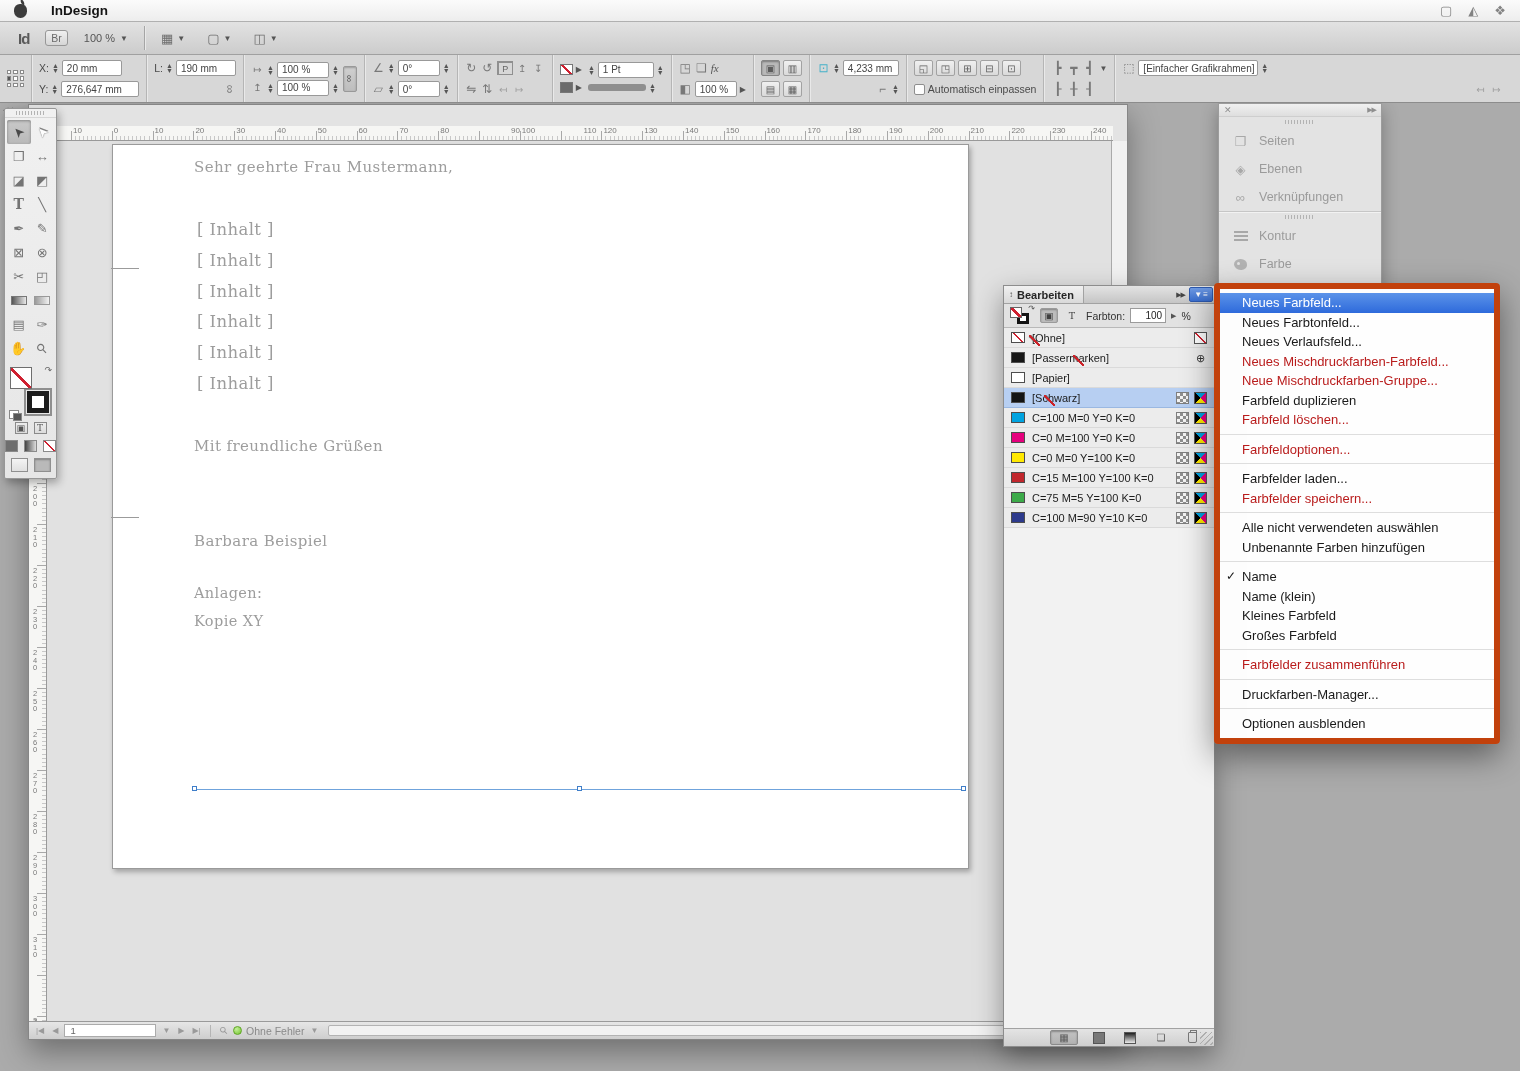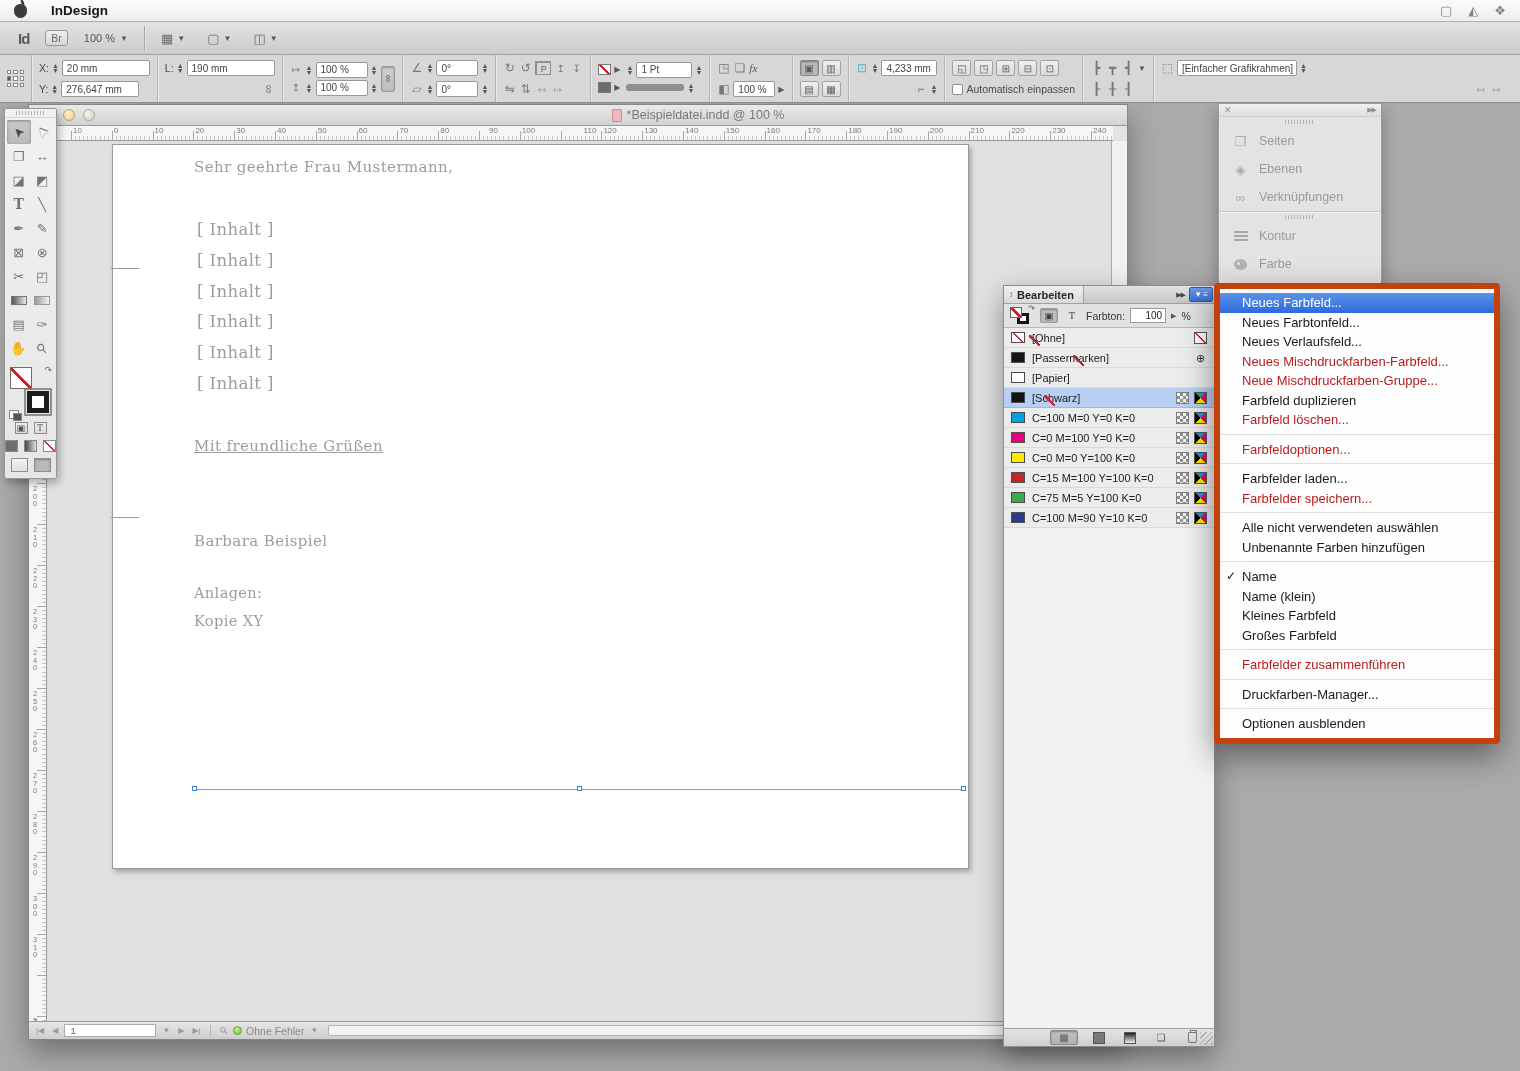--- a/index.html
+++ b/index.html
@@ -24,21 +24,21 @@
 .vsep{width:1px;height:24px;background:#a5a5a5;box-shadow:1px 0 0 #e9e9e9}
 .viewbtn{display:flex;align-items:center;gap:4px;color:#6d6d6d;font-size:13px;padding:0 6px}
 .caret{font-size:8px;color:#555}
 
 
 .cpanel{position:absolute;top:55px;left:0;right:0;height:48px;background:#d7d7d7;border-bottom:1px solid #8c8c8c;display:flex;align-items:stretch;font-size:10.5px;color:#3a3a3a;z-index:55}
 .cgroup{display:flex;flex-direction:column;justify-content:center;gap:3px;padding:2px 7px;border-right:1px solid #b5b5b5;box-shadow:1px 0 0 #e9e9e9}
 .crow{display:flex;align-items:center;gap:3px;height:18px}
 .lbl{color:#4a4a4a}
 .fld{background:#fff;border:1px solid #999;border-radius:2px;height:16px;display:flex;align-items:center;padding:0 4px;color:#444;font-size:10px;white-space:nowrap}
-.w64{width:88px}.w78{width:78px}.w52{width:52px}.w56{width:56px}.w42{width:42px}.w120{width:120px}
+.w64{width:60px}.w78{width:78px}.w52{width:52px}.w56{width:56px}.w42{width:42px}.w120{width:120px}
 .updn{font-size:7px;color:#555;line-height:5px;display:flex;flex-direction:column;text-align:center}
 .cicon{color:#787878;font-size:12px;min-width:13px;text-align:center}
 .cicon.sm{font-size:10px}
 .proxy9{width:17px;height:17px;display:grid;grid-template-columns:repeat(3,1fr);gap:2px}
 .proxy9 i{background:#fff;border:1px solid #8a8a8a}
 .proxy9 i.on{background:#555}
 .chainbtn{width:14px;height:26px;border:1px solid #999;border-radius:2px;background:linear-gradient(#d0d0d0,#bdbdbd);display:flex;align-items:center;justify-content:center;color:#555;font-size:10px;box-shadow:inset 0 1px 2px rgba(0,0,0,.25)}
 .pref{width:16px;height:14px;border:1px solid #8f8f8f;border-width:2px 1px 1px 2px;color:#666;font-size:9px;display:flex;align-items:center;justify-content:center}
 .mini-swatch{width:13px;height:11px;border:1px solid #777;position:relative;background:#fff}
 .mini-swatch.slash::after{content:"";position:absolute;inset:0;background:linear-gradient(45deg,transparent 44%,#cf2030 44% 56%,transparent 56%)}
@@ -423,41 +423,33 @@
       <div class="crow" style="justify-content:flex-end;padding-right:10px">
           <span class="cicon sm faint">↤</span>
           <span class="cicon sm faint">↦</span>
         </div>
     </div>
   </div>
 
   <span class="chevrons">◀◀</span>
 
   <div id="docwin">
-    <div class="titlebar">
-      <span class="tl tl1"></span>
-      <span class="tl tl2"></span>
-      <span class="title">
-          <span class="docicon"></span>
-          <span>*Beispieldatei.indd @ 100 %</span>
-        </span>
-    </div>
     <div class="rcorner"></div>
     <div id="hruler">
         <span class="hlab" style="left: 26px;">10</span>
         <span class="hlab" style="left: 66.8px;">0</span>
         <span class="hlab" style="left: 107.6px;">10</span>
         <span class="hlab" style="left: 148.4px;">20</span>
         <span class="hlab" style="left: 189.2px;">30</span>
         <span class="hlab" style="left: 230px;">40</span>
         <span class="hlab" style="left: 270.8px;">50</span>
         <span class="hlab" style="left: 311.6px;">60</span>
         <span class="hlab" style="left: 352.4px;">70</span>
         <span class="hlab" style="left: 393.2px;">80</span>
-        <span class="hlab" style="left: 434px; padding-left: 8px;">90</span>
+        <span class="hlab" style="left: 456px; padding-left: 8px;">90</span>
         <span class="hlab" style="left: 474.8px;">100</span>
         <span class="hlab" style="left: 515.6px; margin-left: 21px;">110</span>
         <span class="hlab" style="left: 556.4px;">120</span>
         <span class="hlab" style="left: 597.2px;">130</span>
         <span class="hlab" style="left: 638px;">140</span>
         <span class="hlab" style="left: 678.8px;">150</span>
         <span class="hlab" style="left: 719.6px;">160</span>
         <span class="hlab" style="left: 760.4px;">170</span>
         <span class="hlab" style="left: 801.2px;">180</span>
         <span class="hlab" style="left: 842px;">190</span>
@@ -496,21 +488,21 @@
         <div class="foldmark" style="top:123px"></div>
         <div class="foldmark" style="top:372px"></div>
         <div id="letter-lines">
             <div class="letter-line" style="top: 13px; font-size: 15px;">Sehr geehrte Frau Mustermann,</div>
             <div class="letter-line" style="top: 75px; font-size: 16.5px; left: 84px;">[ Inhalt ]</div>
             <div class="letter-line" style="top: 106px; font-size: 16.5px; left: 84px;">[ Inhalt ]</div>
             <div class="letter-line" style="top: 137px; font-size: 16.5px; left: 84px;">[ Inhalt ]</div>
             <div class="letter-line" style="top: 167px; font-size: 16.5px; left: 84px;">[ Inhalt ]</div>
             <div class="letter-line" style="top: 198px; font-size: 16.5px; left: 84px;">[ Inhalt ]</div>
             <div class="letter-line" style="top: 229px; font-size: 16.5px; left: 84px;">[ Inhalt ]</div>
-            <div class="letter-line" style="top: 292px; font-size: 15px; text-decoration: underline;">Mit freundliche Grüßen</div>
+            <div class="letter-line" style="top: 292px; font-size: 15px;">Mit freundliche Grüßen</div>
             <div class="letter-line" style="top: 387px; font-size: 15px;">Barbara Beispiel</div>
             <div class="letter-line" style="top: 440px; font-size: 14.5px;">Anlagen:</div>
             <div class="letter-line" style="top: 468px; font-size: 14.5px;">Kopie XY</div>
           </div>
         <div class="rule-line">
           <span class="handle" style="left:-2px"></span>
           <span class="handle" style="left:383px"></span>
           <span class="handle" style="right:-2px"></span>
         </div>
       </div>

